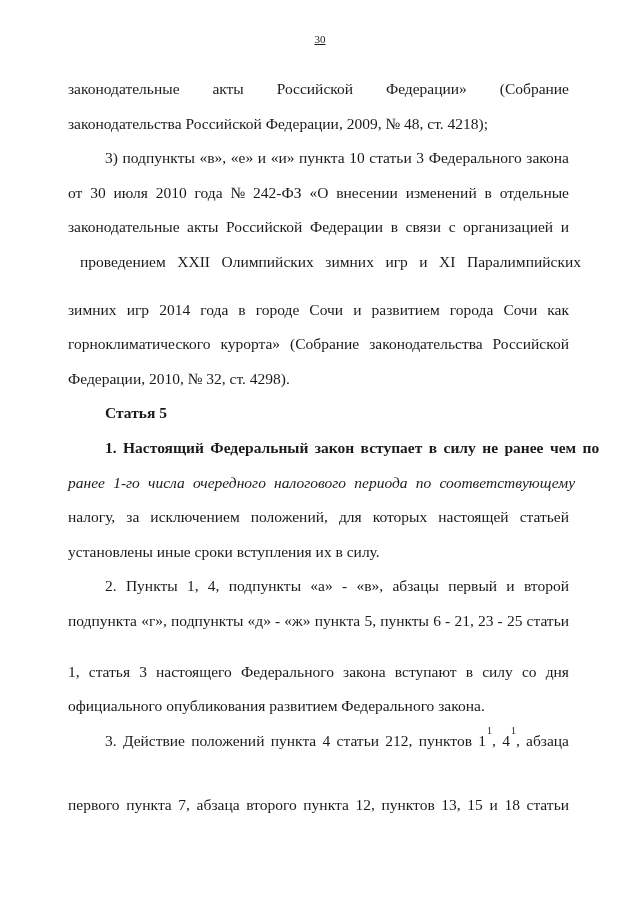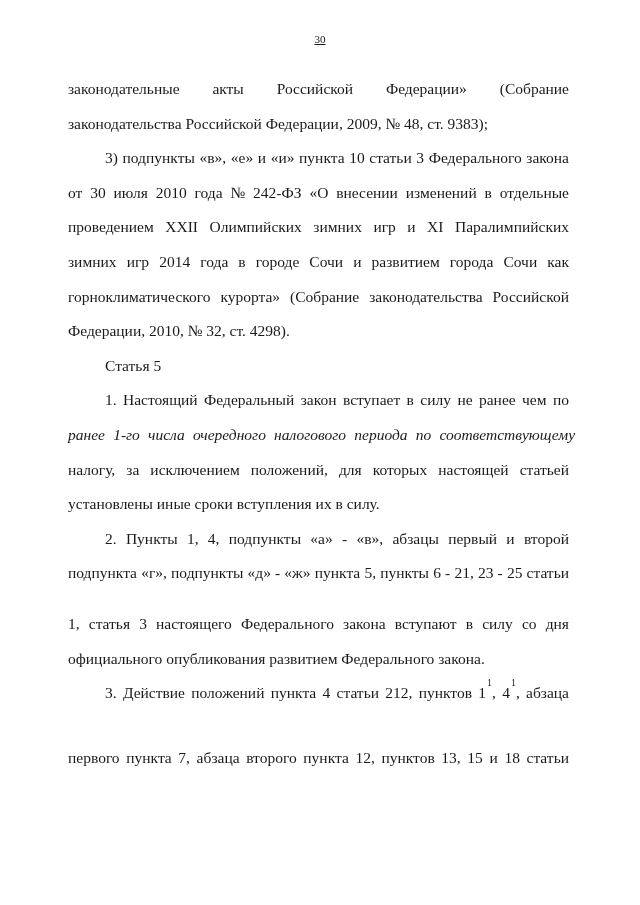--- a/index.html
+++ b/index.html
@@ -33,45 +33,46 @@
     width: 501px;
     font-size: 15.5px;
   }
   .line {
     height: 34.6px;
     line-height: 34.6px;
     white-space: nowrap;
     text-align: left;
   }
   .line.indent { padding-left: 37px; }
-  .line.bold   { font-weight: normal; }
+  .line.bold   { font-weight: bold; }
   .line-text sup {
     font-size: 10px;
     line-height: 0;
     position: relative;
     top: -6px;
     margin-left: 1px;
   }
 </style>
 </head>
 <body>
 
 <div class="page">
   <div class="page-number">30</div>
   <div class="text-block">
       <div class="line" style="word-spacing: 29.0039px;"><span class="line-text">законодательные акты Российской Федерации» (Собрание</span></div>
-      <div class="line"><span class="line-text">законодательства Российской Федерации, 2009, № 48, ст. 9383);</span></div>
+      <div class="line"><span class="line-text">законодательства Российской Федерации, 2009, № 48, ст. 4218);</span></div>
       <div class="line indent" style="word-spacing: 0.731534px;"><span class="line-text">3) подпункты «в», «е» и «и» пункта 10 статьи 3 Федерального закона</span></div>
       <div class="line" style="word-spacing: 3.97727px;"><span class="line-text">от 30 июля 2010 года № 242-ФЗ «О внесении изменений в отдельные</span></div>
-      <div class="line" style="word-spacing: 7.62946px;"><span class="line-text">проведением XXII Олимпийских зимних игр и XI Паралимпийских</span></div>
-      <div class="line" style="word-spacing: 6.20739px;"><span class="line-text">зимних игр 2014 года в городе Сочи и развитием города Сочи как</span></div>
+      <div class="line" style="word-spacing: 3.67188px;"><span class="line-text">законодательные акты Российской Федерации в связи с организацией и</span></div>
+      <div class="line" style="word-spacing: 7.62946px; margin-left: 12px;"><span class="line-text">проведением XXII Олимпийских зимних игр и XI Паралимпийских</span></div>
+      <div class="line" style="word-spacing: 6.20739px; margin-top: 13px;"><span class="line-text">зимних игр 2014 года в городе Сочи и развитием города Сочи как</span></div>
       <div class="line" style="word-spacing: 6.03125px;"><span class="line-text">горноклиматического курорта» (Собрание законодательства Российской</span></div>
       <div class="line"><span class="line-text">Федерации, 2010, № 32, ст. 4298).</span></div>
       <div class="line indent bold"><span class="line-text">Статья 5</span></div>
-      <div class="line indent" style="word-spacing: 2.53125px;"><span class="line-text">1. Настоящий Федеральный закон вступает в силу не ранее чем по</span></div>
+      <div class="line indent" style="word-spacing: 2.53125px; font-weight: bold;"><span class="line-text">1. Настоящий Федеральный закон вступает в силу не ранее чем по</span></div>
       <div class="line" style="word-spacing: 4.31027px; font-style: italic;"><span class="line-text">ранее 1-го числа очередного налогового периода по соответствующему</span></div>
       <div class="line" style="word-spacing: 7.17857px; text-align: right;"><span class="line-text">налогу, за исключением положений, для которых настоящей статьей</span></div>
       <div class="line"><span class="line-text">установлены иные сроки вступления их в силу.</span></div>
       <div class="line indent" style="word-spacing: 5.39915px;"><span class="line-text">2. Пункты 1, 4, подпункты «а» - «в», абзацы первый и второй</span></div>
       <div class="line" style="word-spacing: 0.277083px;"><span class="line-text">подпункта «г», подпункты «д» - «ж» пункта 5, пункты 6 - 21, 23 - 25 статьи</span></div>
       <div class="line" style="word-spacing: 5.24688px; margin-top: 16px;"><span class="line-text">1, статья 3 настоящего Федерального закона вступают в силу со дня</span></div>
       <div class="line"><span class="line-text">официального опубликования развитием Федерального закона.</span></div>
       <div class="line indent" style="word-spacing: 2.39688px;"><span class="line-text">3. Действие положений пункта 4 статьи 212, пунктов 1<sup>1</sup>, 4<sup>1</sup>, абзаца</span></div>
       <div class="line" style="word-spacing: 2.7513px; margin-top: 30px;"><span class="line-text">первого пункта 7, абзаца второго пункта 12, пунктов 13, 15 и 18 статьи</span></div>
     </div>

